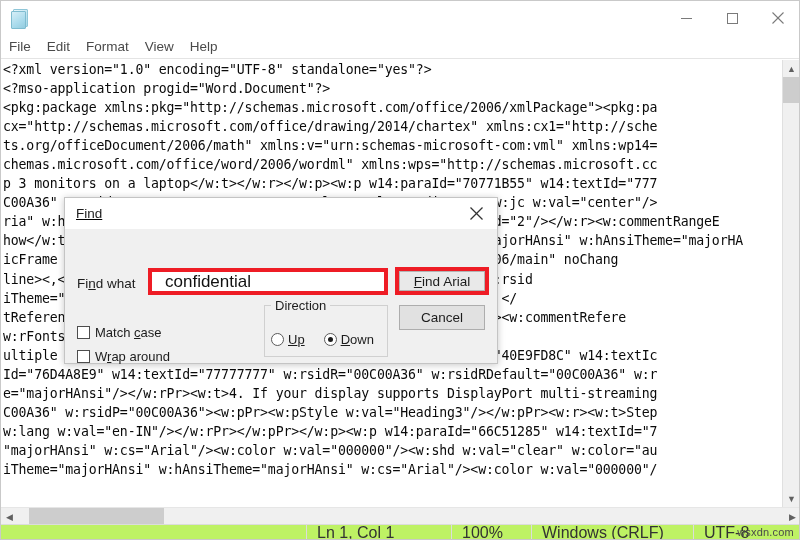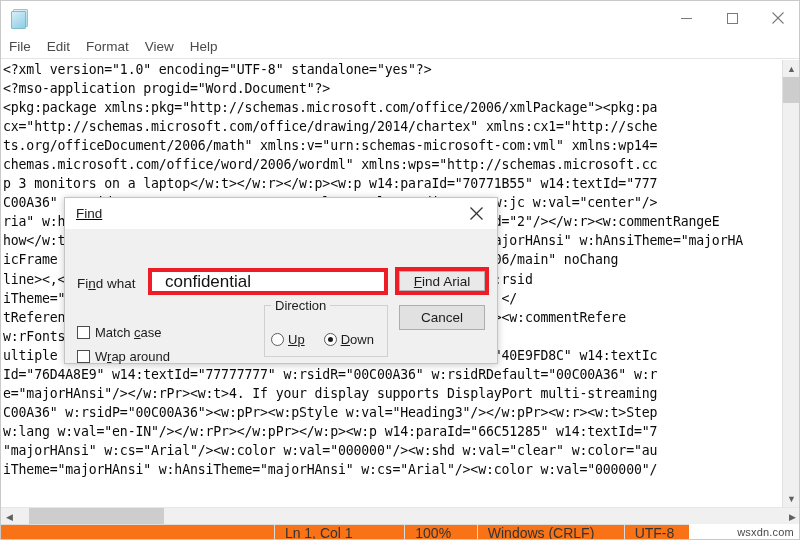--- a/index.html
+++ b/index.html
@@ -167,28 +167,28 @@
     left: 28px; top: 0;
     width: 135px;
     height: 17px;
     background: #cdcdcd;
   }
 
   
   .statusbar {
     position: absolute;
     left: 0; top: 523px;
-    width: 688px;
+    width: 800px;
     height: 17px;
-    background: #f97316;
+    background: #bef264;
     border-top: 1px solid #dcdcdc;
     box-sizing: border-box;
     display: flex;
     align-items: center;
-    font-size: 14px;
+    font-size: 16px;
     color: #333333;
   }
   .status-cell {
     height: 16px;
     display: flex;
     align-items: center;
     border-left: 1px solid #dcdcdc;
     padding-left: 10px;
     box-sizing: border-box;
   }

